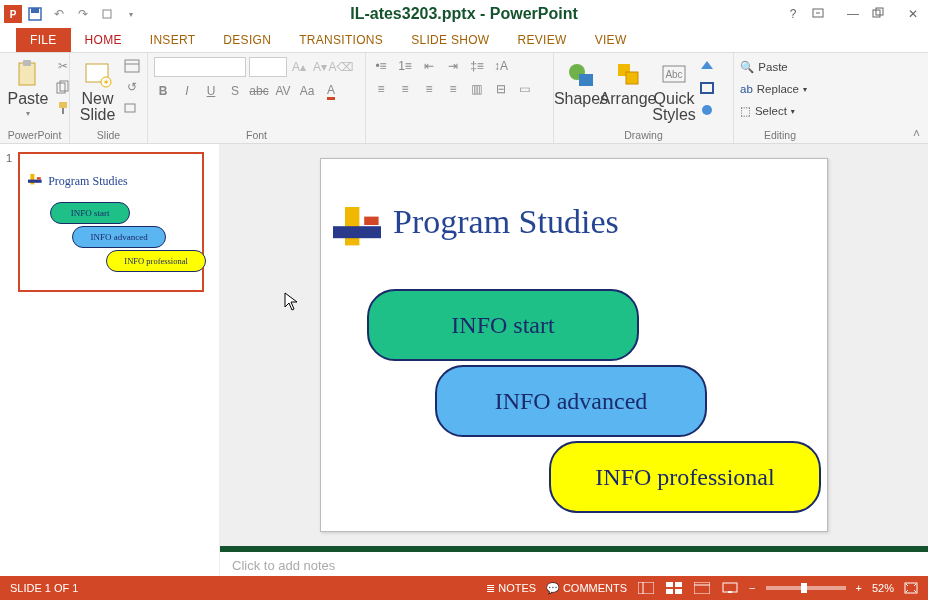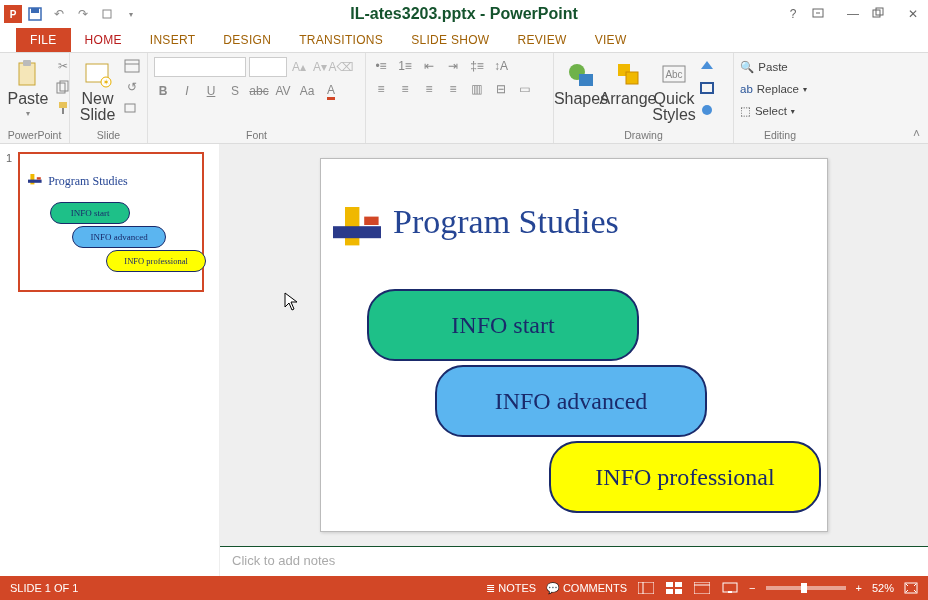--- a/index.html
+++ b/index.html
@@ -53,21 +53,21 @@
 .canvaswrap { flex: 1; display: flex; align-items: center; justify-content: center; position: relative; }
 .cursor { position: absolute; left: 64px; top: 148px; font-size: 16px; color: #000; }
 .slide { width: 508px; height: 374px; background: #fff; border: 1px solid #bbb; box-shadow: 1px 1px 3px rgba(0,0,0,0.15); position: relative; }
 .slogo { position: absolute; left: 12px; top: 48px; width: 48px; height: 48px; }
 .stitle { position: absolute; left: 72px; top: 44px; font-family: "Times New Roman", serif; font-size: 34px; color: #254594; }
 .slide .sp { border-radius: 28px; border: 2px solid #1a2a6b; font-size: 24px; }
 .slide .sp1 { left: 46px; top: 130px; width: 272px; height: 72px; background: #1ec088; }
 .slide .sp2 { left: 114px; top: 206px; width: 272px; height: 72px; background: #5bb5f0; }
 .slide .sp3 { left: 228px; top: 282px; width: 272px; height: 72px; background: #ffff00; }
 
-.notes { height: 30px; background: #fff; border-top: 1px solid #14532d; padding: 6px 12px; color: #aaa; font-size: 13px; }
+.notes { height: 30px; background: #fff; border-top: 6px solid #14532d; padding: 6px 12px; color: #aaa; font-size: 13px; }
 
 
 .statusbar { height: 24px; background: #d24726; color: #fff; display: flex; align-items: center; padding: 0 10px; font-size: 11px; gap: 12px; }
 .statusbar .right { margin-left: auto; display: flex; align-items: center; gap: 10px; }
 .viewbtn { width: 18px; height: 14px; display: inline-flex; align-items: center; justify-content: center; }
 .zoomslider { width: 80px; height: 4px; background: rgba(255,255,255,0.5); position: relative; }
 .zoomslider .zthumb { position: absolute; left: 44%; top: -3px; width: 6px; height: 10px; background: #fff; }
 
 
 svg { display: block; }

